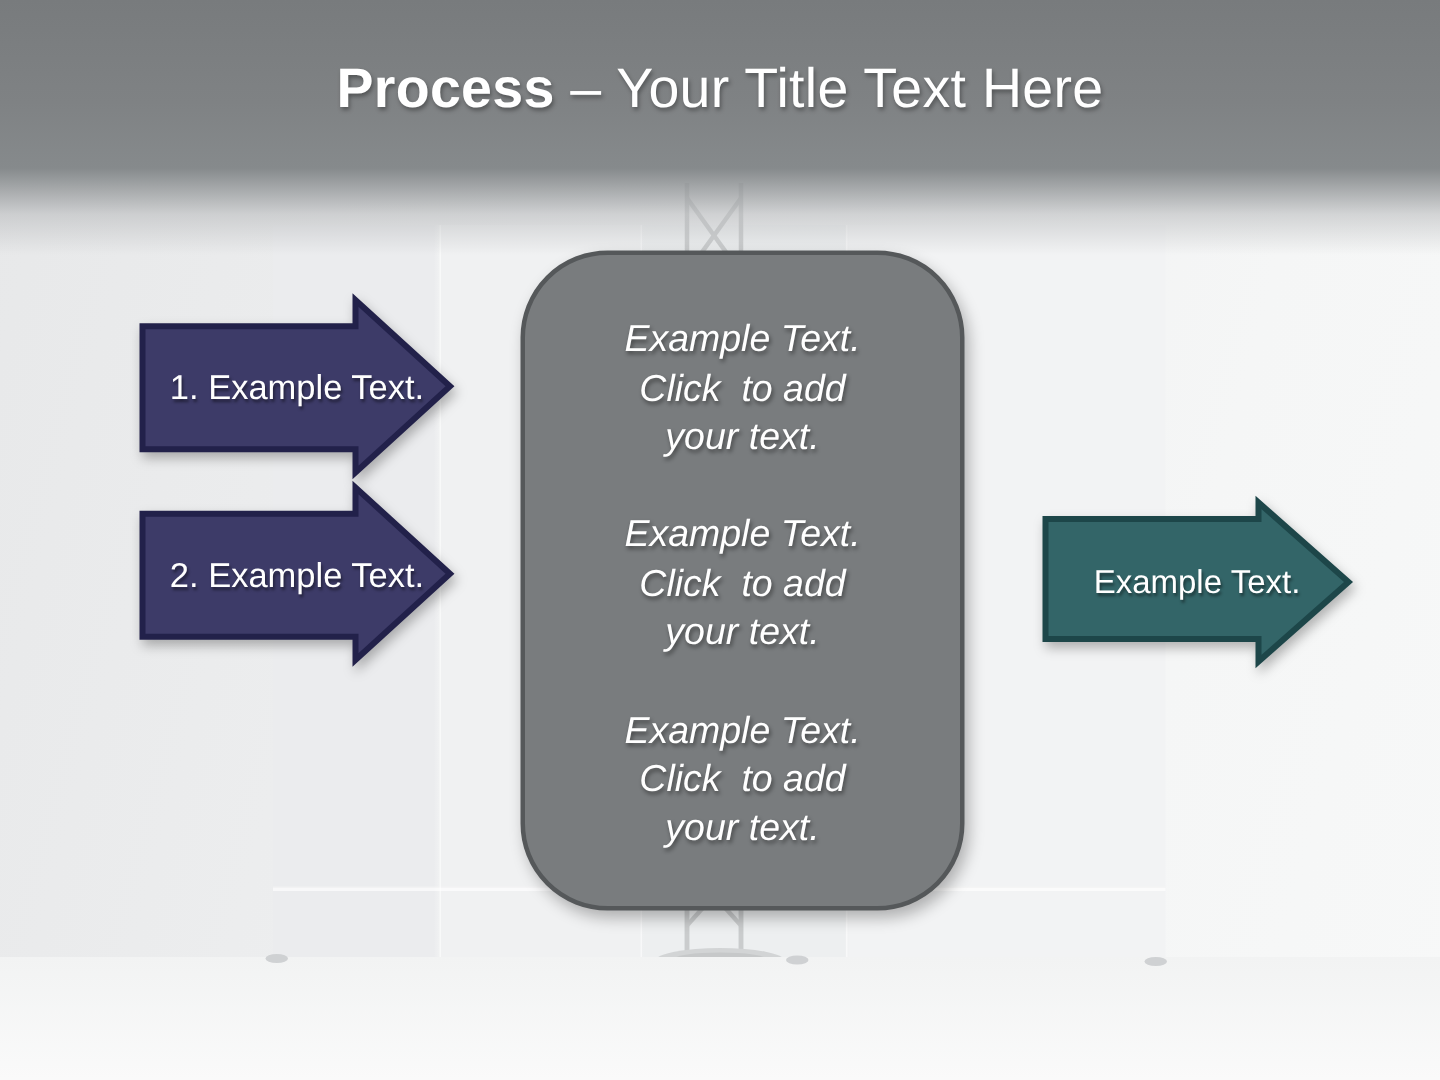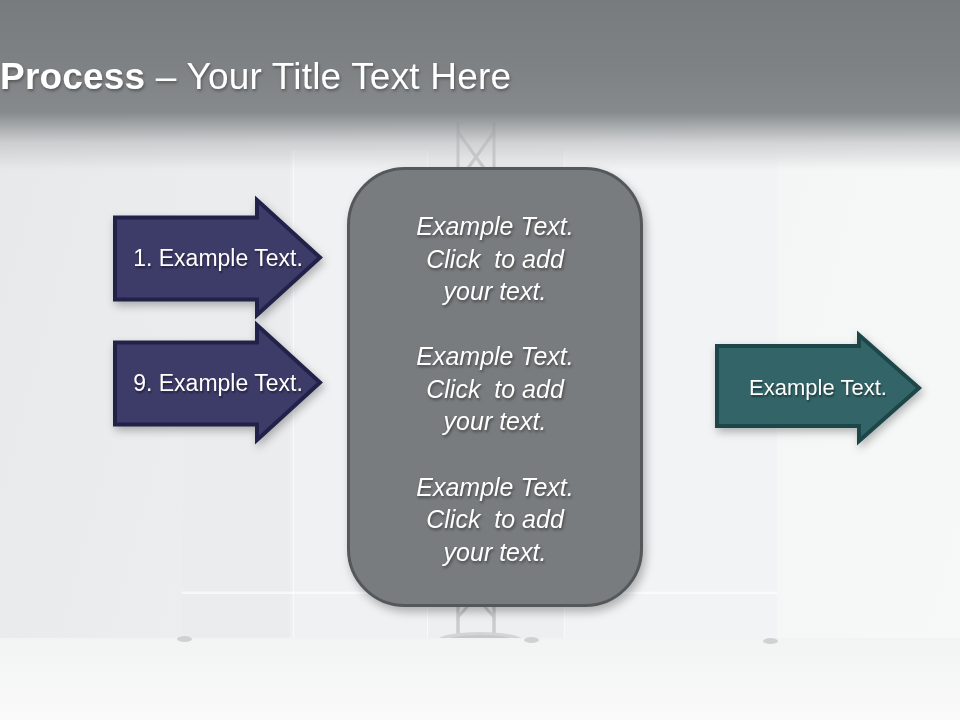--- a/index.html
+++ b/index.html
@@ -41,30 +41,30 @@
     background:linear-gradient(180deg,#f2f3f3,#fafafa);}
 
   
   .header{
     position:absolute;left:0;top:0;width:960px;height:170px;z-index:3;
     background:linear-gradient(180deg,
       var(--header-dark) 0%, #7f8284 40%, #868a8c 66%,
       rgba(182,184,186,.55) 84%, rgba(240,241,241,0) 100%);
   }
   .title{
-    position:absolute;left:0;top:56px;width:100%;
+    position:absolute;left:0;top:38px;width:100%;text-align:center;
     font-size:37px;color:var(--text-white);
     text-shadow:1px 2px 3px rgba(0,0,0,.35);
     letter-spacing:.2px;white-space:pre-wrap;
   }
   .title-bold{font-weight:700;}
   .title-rest{font-weight:400;}
 
   
-  .arrow{position:absolute;z-index:4;margin-left:20px;}
+  .arrow{position:absolute;z-index:4;}
   .arrow svg{display:block;overflow:visible;filter:drop-shadow(2px 4px 4px rgba(0,0,0,.28));}
   .navy-poly{fill:var(--navy-fill);stroke:var(--navy-border);stroke-width:4;stroke-linejoin:miter;}
   .teal-poly{fill:var(--teal-fill);stroke:var(--teal-border);stroke-width:4;stroke-linejoin:miter;}
   .arrow-label{
     position:absolute;left:0;top:0;width:100%;height:100%;
     display:flex;align-items:center;justify-content:center;
     color:var(--text-white);font-size:23px;
     text-shadow:1px 2px 2px rgba(0,0,0,.45);
     pointer-events:none;white-space:nowrap;
   }
@@ -124,21 +124,21 @@
     <svg width="210" height="120" viewBox="0 0 210 120">
       <polygon class="navy-poly" points="2,19.5 144,19.5 144,2 207,59.5 144,117 144,101.5 2,101.5"></polygon>
     </svg>
     <div class="arrow-label">1. Example Text.</div>
   </div>
 
   <div class="arrow navy" style="left:93px;top:323px;width:210px;height:120px">
     <svg width="210" height="120" viewBox="0 0 210 120">
       <polygon class="navy-poly" points="2,19.5 144,19.5 144,2 207,59.5 144,117 144,101.5 2,101.5"></polygon>
     </svg>
-    <div class="arrow-label">9. Example Text.</div>
+    <div class="arrow-label">2. Example Text.</div>
   </div>
 
 
   <div class="panel">
     <p class="panel-text">Example Text.
 Click  to add
 your text.</p>
     <p class="panel-text">Example Text.
 Click  to add
 your text.</p>

